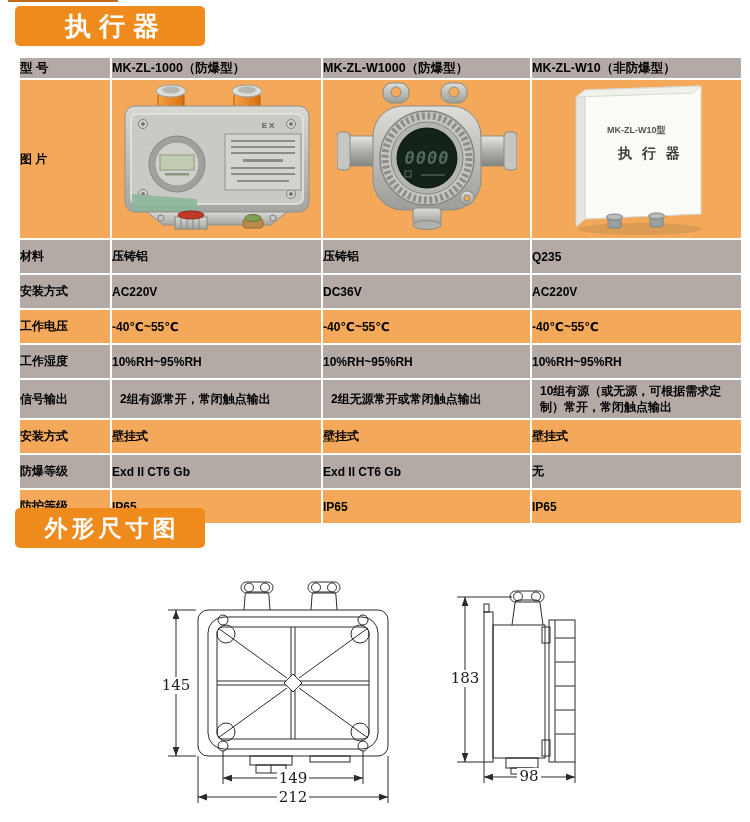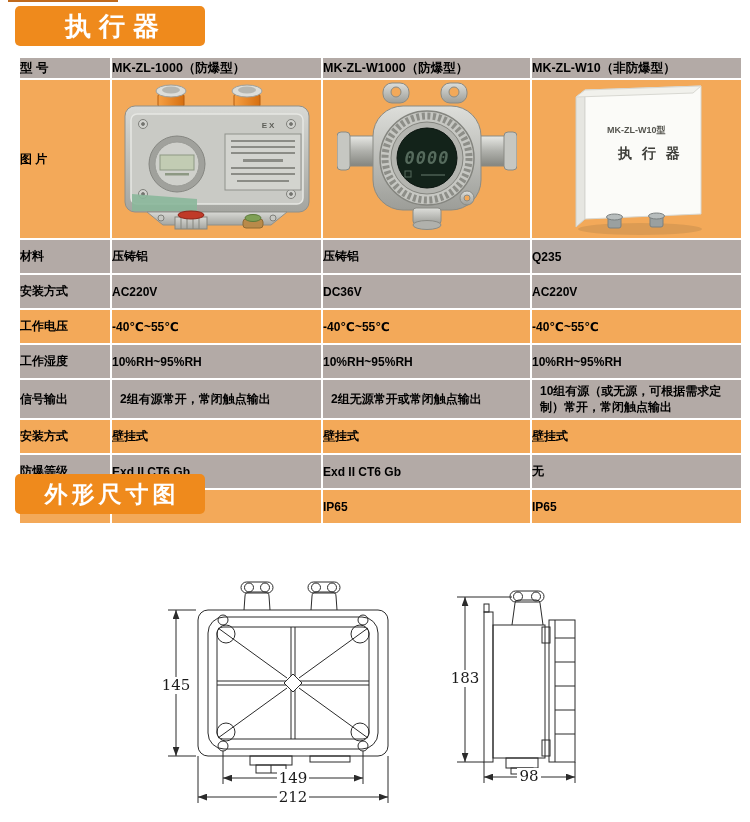--- a/index.html
+++ b/index.html
@@ -8,21 +8,21 @@
     font-family:"Liberation Sans","DejaVu Sans",sans-serif;
     -webkit-font-smoothing:antialiased;
   }
   .top-sliver{position:absolute;left:8px;top:0;width:110px;height:2px;background:#c06a1d;}
   .badge{
     position:absolute;left:15px;width:190px;height:40px;background:#ef8a1c;
     border-radius:5px;color:#ffffff;font-weight:bold;
     display:flex;align-items:center;justify-content:center;
   }
   #badge-actuator{top:6px;font-size:26px;letter-spacing:8px;padding-left:12px;box-sizing:border-box;}
-  #badge-dimensions{top:474px;font-size:23px;letter-spacing:4px;padding-left:4px;box-sizing:border-box;text-align:right;}
+  #badge-dimensions{top:508px;font-size:23px;letter-spacing:4px;padding-left:4px;box-sizing:border-box;text-align:right;}
 
   table.spec-table{
     position:absolute;left:18px;top:56px;width:725px;
     border-collapse:separate;border-spacing:2px;table-layout:fixed;
   }
   table.spec-table td{
     text-align:left;vertical-align:middle;font-weight:bold;
     color:#000000;font-size:12px;padding:0;overflow:hidden;
   }
   tr.head td{background:#b3aaa6;height:20px;font-size:12.5px;}

